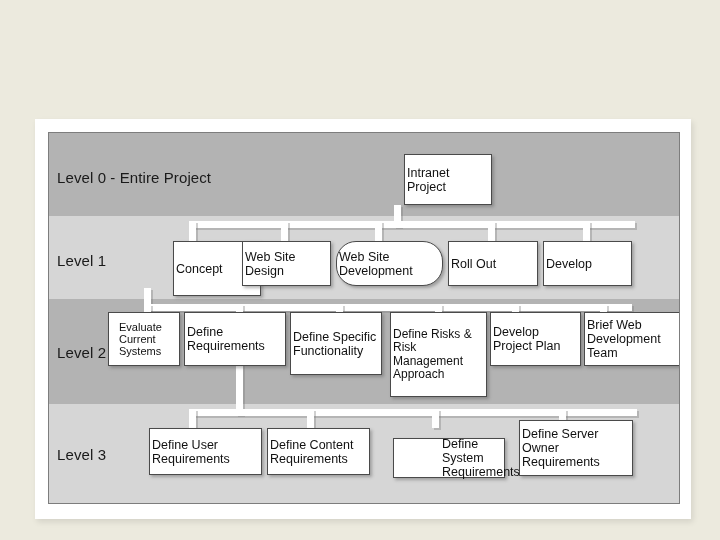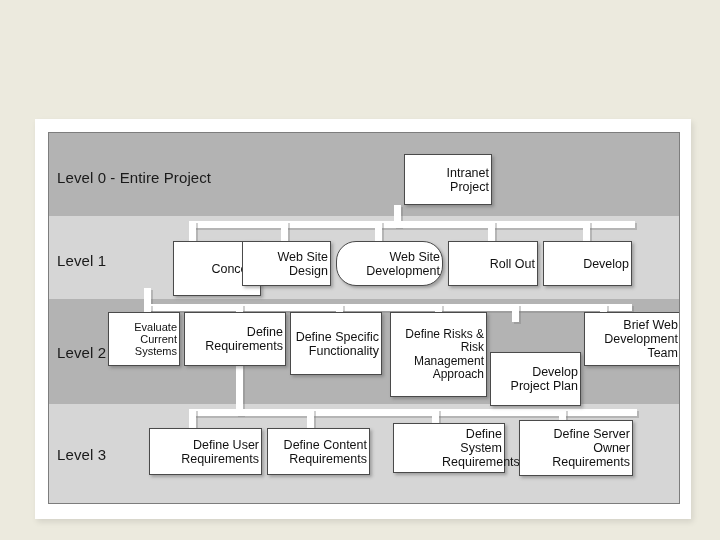--- a/index.html
+++ b/index.html
@@ -45,21 +45,21 @@
     z-index:2;
   }
 
   
   .node{
     position:absolute;
     background:#ffffff;
     border:1px solid #4a4a4a;
     box-shadow:2px 2px 3px rgba(90,90,90,0.45);
     display:flex;align-items:center;justify-content:center;
-    text-align:right;
+    text-align:left;
     font-size:12.5px;
     line-height:1.12;
     color:#111111;
     z-index:5;
     padding:1px 2px;
     box-sizing:border-box;
   }
   .node span{display:block;width:100%;}
 </style>
 </head>
@@ -132,34 +132,34 @@
     </div>
     <div class="node" style="left:135px; top:179px; width:102px; height:54px;">
       <span>Define Requirements</span>
     </div>
     <div class="node" style="left:241px; top:179px; width:92px; height:63px;">
       <span>Define Specific Functionality</span>
     </div>
     <div class="node" style="left:341px; top:179px; width:97px; height:85px; font-size:12px;">
       <span>Define Risks &amp; Risk Management Approach</span>
     </div>
-    <div class="node" style="left:441px; top:179px; width:91px; height:54px;margin-top:40px;">
+    <div class="node" style="left:441px; top:179px; width:91px; height:54px;">
       <span>Develop Project Plan</span>
     </div>
     <div class="node" style="left:535px; top:179px; width:97px; height:54px;">
       <span>Brief Web Development Team</span>
     </div>
 
     <div class="node" style="left:100px; top:295px; width:113px; height:47px;">
       <span>Define User Requirements</span>
     </div>
     <div class="node" style="left:218px; top:295px; width:103px; height:47px;">
       <span>Define Content Requirements</span>
     </div>
-    <div class="node" style="left:344px; top:290px; width:112px; height:50px;padding-left:48px;">
+    <div class="node" style="left:344px; top:305px; width:112px; height:40px;padding-left:48px;">
       <span>Define System Requirements</span>
     </div>
     <div class="node" style="left:470px; top:287px; width:114px; height:56px;">
       <span>Define Server Owner Requirements</span>
     </div>
 
   </div>
 </div>
 
 </body></html>

